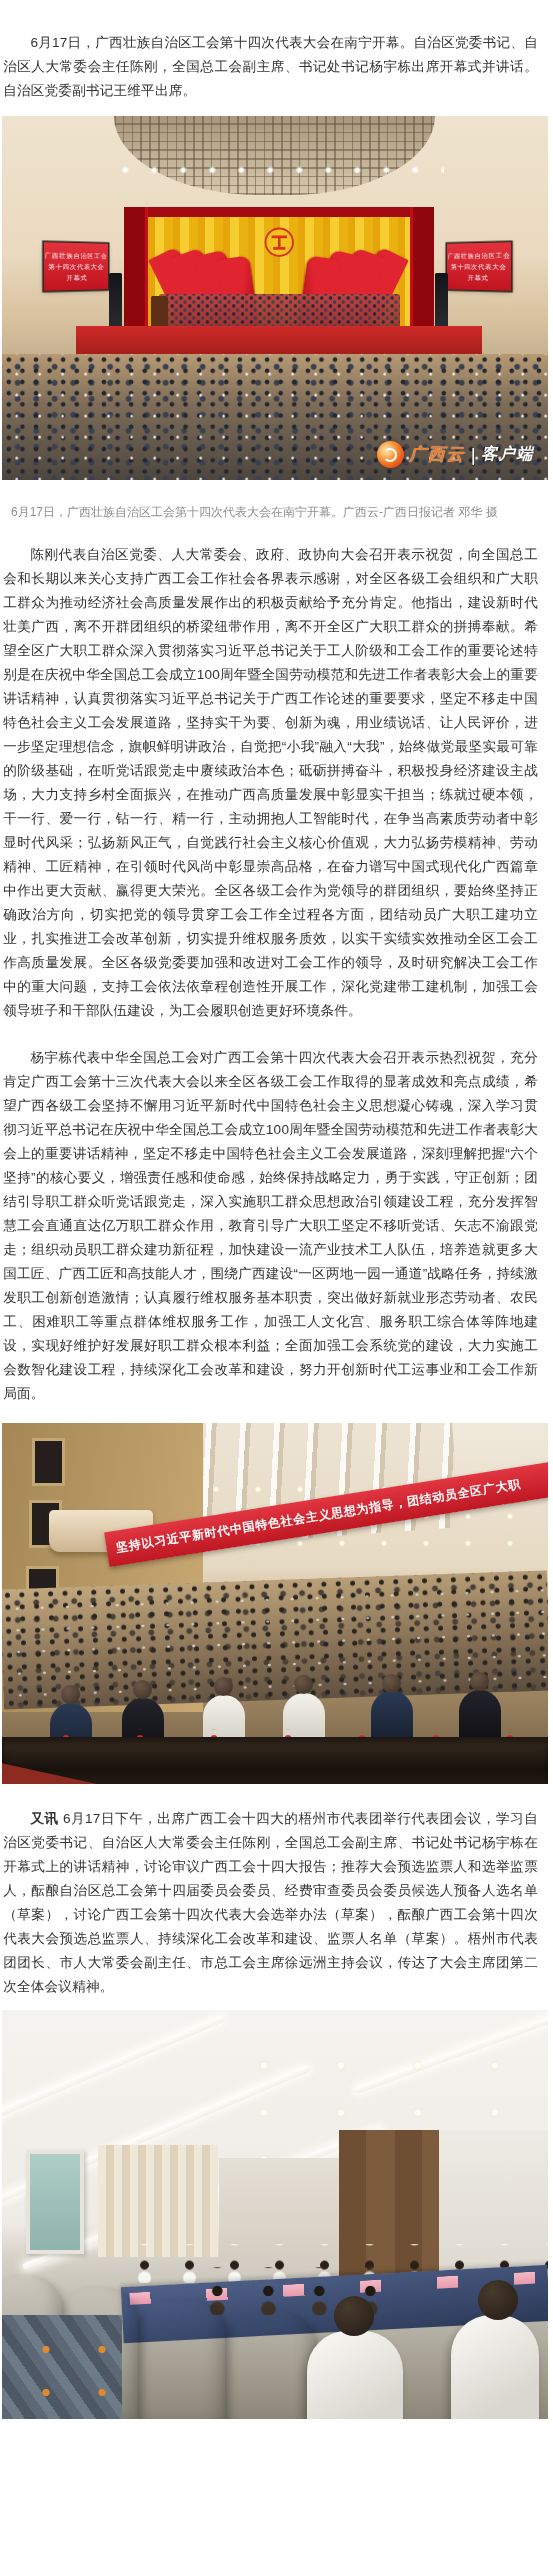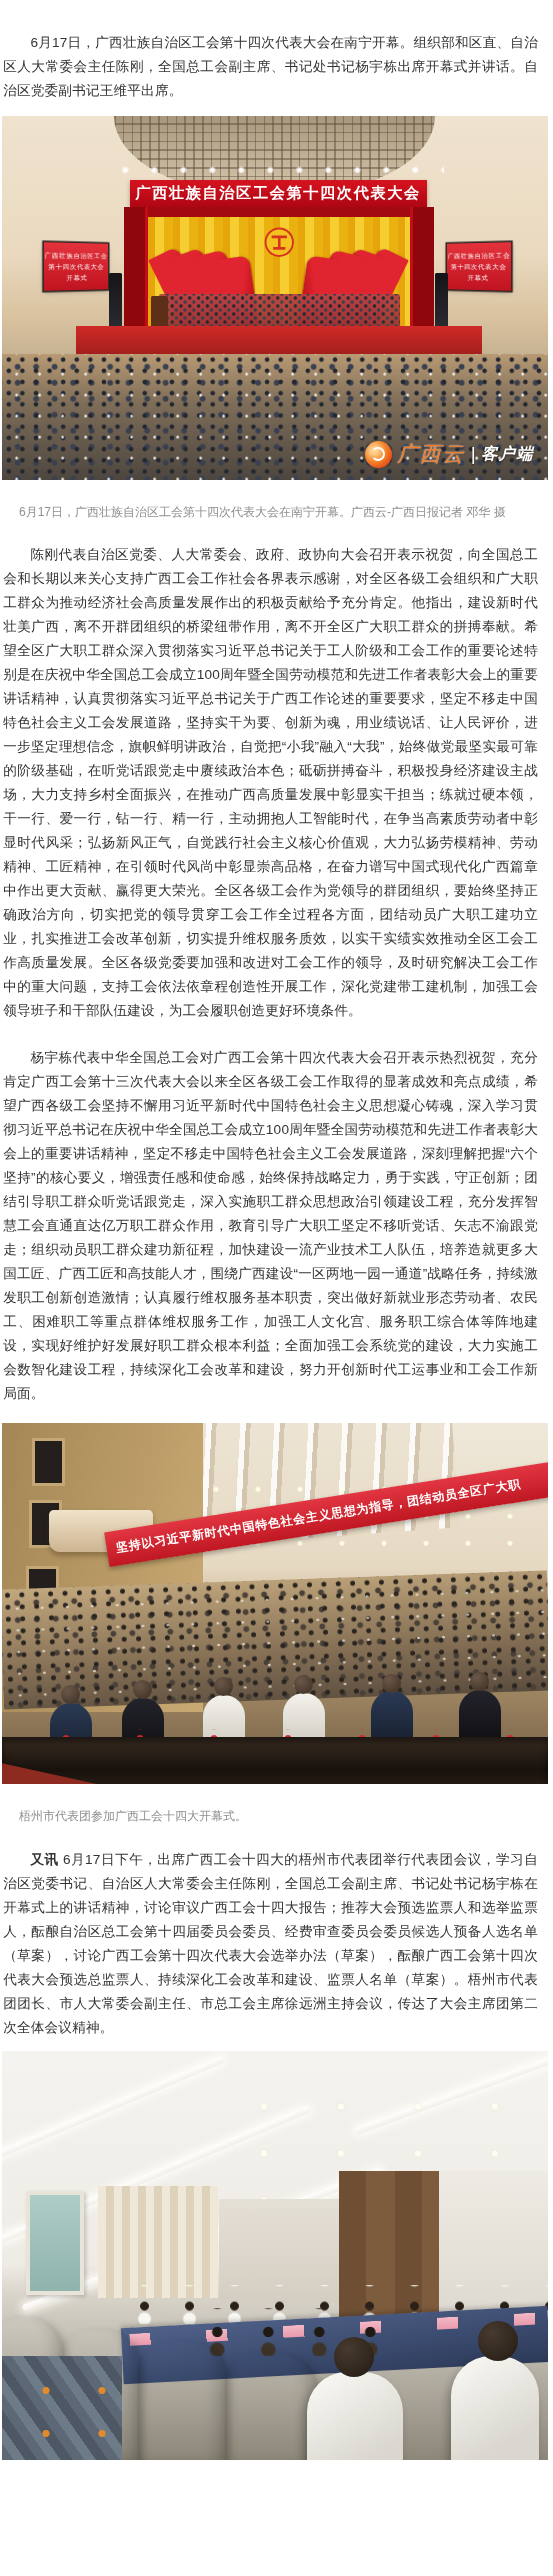--- a/index.html
+++ b/index.html
@@ -2,21 +2,21 @@
 <html style="font-size:13px"><head>
 <meta charset="utf-8">
 <style>
   html,body{margin:0;padding:0;background:#ffffff;width:554px;}
   body{font-family:"Liberation Sans","DejaVu Sans",sans-serif;color:#333;}
   .article{width:554px;padding:8px 0 11.2px 0;}
 
   p.body-text{font-size:13.6px;line-height:24px;color:#333;text-align:justify;
     text-indent:2em;margin:22.5px 16px 0 3.2px;letter-spacing:0.2px;}
   p.body-text b{font-weight:700;}
-  .caption{font-size:12px;line-height:17px;color:#8f8f8f;margin:24px 16px 0 19px;text-align:left;}
+  .caption{font-size:12px;line-height:17px;color:#8f8f8f;margin:24px 16px 0 11px;text-align:left;}
 
   figure{margin:0 5.6px 0 1.6px;position:relative;overflow:hidden;padding:0;background:#ddd;}
   .photo1{height:364px;margin-top:13px;background:linear-gradient(180deg,#efe3cf 0%,#ead9bf 38%,#d9c3a0 55%,#8b7a63 100%);}
   .photo2{height:361px;margin-top:17.7px;background:linear-gradient(180deg,#efe8da 0%,#e6d9c2 40%,#b59a71 62%,#6e5a42 100%);}
   .photo3{height:409px;margin-top:11.2px;background:linear-gradient(180deg,#f5f3ef 0%,#efece6 52%,#d8d3c9 60%,#8c8779 100%);}
 
   
   .p1-dome{position:absolute;top:0;left:112px;width:321px;height:79px;
     background:repeating-linear-gradient(0deg,rgba(96,80,60,.5) 0 1.6px,transparent 1.6px 8.8px),
                repeating-linear-gradient(90deg,rgba(96,80,60,.5) 0 1.6px,transparent 1.6px 8.8px),
@@ -67,21 +67,21 @@
       radial-gradient(circle,#232730 1.9px,transparent 2.7px),
       radial-gradient(circle,#3a4050 2.4px,transparent 3.4px),
       linear-gradient(180deg,#b89a74 0%,#7d6c58 40%,#4d463f 100%);
     background-size:23px 21px,13.6px 11.2px,18.5px 16px,100% 100%;
     background-position:3.2px 9.6px,0 0,6.4px 4.8px,0 0;}
   .p1-watermark{position:absolute;right:14.4px;bottom:11.2px;display:flex;align-items:center;gap:5.6px;}
   .p1-wm-logo{width:27px;height:27px;border-radius:50%;
     background:radial-gradient(circle at 35% 35%,#ffd28f 12%,#f2862c 45%,#e84e18 75%);
     box-shadow:0 0 3.2px rgba(0,0,0,.3);position:relative;}
   .p1-wm-logo::after{content:"";position:absolute;inset:6.4px;border:2.4px solid #fff;border-left-color:transparent;border-radius:50%;}
-  .p1-wm-brand{font-size:21px;font-weight:400;font-style:italic;color:#f07a28;
+  .p1-wm-brand{font-size:17px;font-weight:700;font-style:italic;color:#f07a28;
     text-shadow:0 0 1.6px #fff,0.8px 0.8px 1.6px rgba(0,0,0,.4);letter-spacing:1.6px;}
   .p1-wm-div{font-size:19px;color:#fff;font-weight:400;text-shadow:0 0.8px 1.6px rgba(0,0,0,.5);}
   .p1-wm-suffix{font-size:16px;font-weight:700;color:#fff;font-style:italic;text-shadow:0 0.8px 2.4px rgba(0,0,0,.55);letter-spacing:1.6px;}
 
   
   .p2-ceilingbeams{position:absolute;top:0;left:0;width:449px;height:136px;
     background:repeating-linear-gradient(97deg,rgba(255,255,255,.9) 0 5.6px,rgba(187,168,138,.55) 5.6px 10.4px,rgba(228,214,190,.25) 10.4px 34px);
     transform:rotate(-4deg);transform-origin:left top;opacity:.9;}
   .p2-leftwall{position:absolute;top:0;left:0;width:201px;height:289px;
     background:linear-gradient(100deg,#a58757 0%,#b59763 45%,#caa973 100%);}
@@ -175,28 +175,25 @@
     background-image:
       radial-gradient(circle,#e08a2e 3.2px,transparent 4px),
       repeating-linear-gradient(55deg,#5c6875 0 9.6px,#6d7a88 9.6px 19px,#4d5864 19px 29px);
     background-size:56px 43px,100% 100%;background-position:16px 13px,0 0;}
 </style>
 </head>
 <body>
 
 <div class="article">
 
-  <p class="body-text">6月17日，广西壮族自治区工会第十四次代表大会在南宁开幕。组织部和区直、自治区人大常委会主任陈刚，全国总工会副主席、书记处书记杨宇栋出席开幕式并讲话。自治区党委副书记王维平出席。</p>
+  <p class="body-text">6月17日，广西壮族自治区工会第十四次代表大会在南宁开幕。自治区党委书记、自治区人大常委会主任陈刚，全国总工会副主席、书记处书记杨宇栋出席开幕式并讲话。自治区党委副书记王维平出席。</p>
 
   <figure class="photo1">
     <div class="p1-dome"></div>
     <div class="p1-lights"></div>
-    <div class="p1-banner">
-      <span>广西壮族自治区工会第十四次代表大会</span>
-    </div>
     <div class="p1-proscenium"></div>
     <div class="p1-curtain"></div>
     <div class="p1-flaggroup left">
       <div class="p1-flag f4"></div>
       <div class="p1-flag f3"></div>
       <div class="p1-flag f2"></div>
       <div class="p1-flag f1"></div>
     </div>
     <div class="p1-flaggroup right">
       <div class="p1-flag f4"></div>
@@ -257,21 +254,20 @@
       <div class="p2-person white p3x"></div>
       <div class="p2-person white p4"></div>
       <div class="p2-person navy p5"></div>
       <div class="p2-person p6"></div>
     </div>
     <div class="p2-namecards"></div>
     <div class="p2-tablefront"></div>
     <div class="p2-redfloor"></div>
   </figure>
 
-  <div class="caption">梧州市代表团参加广西工会十四大开幕式。</div>
 
   <p class="body-text"><b>又讯</b><span>  6月17日下午，出席广西工会十四大的梧州市代表团举行代表团会议，学习自治区党委书记、自治区人大常委会主任陈刚，全国总工会副主席、书记处书记杨宇栋在开幕式上的讲话精神，讨论审议广西工会十四大报告；推荐大会预选监票人和选举监票人，酝酿自治区总工会第十四届委员会委员、经费审查委员会委员候选人预备人选名单（草案），讨论广西工会第十四次代表大会选举办法（草案），酝酿广西工会第十四次代表大会预选总监票人、持续深化工会改革和建设、监票人名单（草案）。梧州市代表团团长、市人大常委会副主任、市总工会主席徐远洲主持会议，传达了大会主席团第二次全体会议精神。</span></p>
 
   <figure class="photo3">
     <div class="p3-strip s1"></div>
     <div class="p3-strip s2"></div>
     <div class="p3-strip s3"></div>
     <div class="p3-strip s4"></div>
     <div class="p3-downlights"></div>
     <div class="p3-window"></div>

